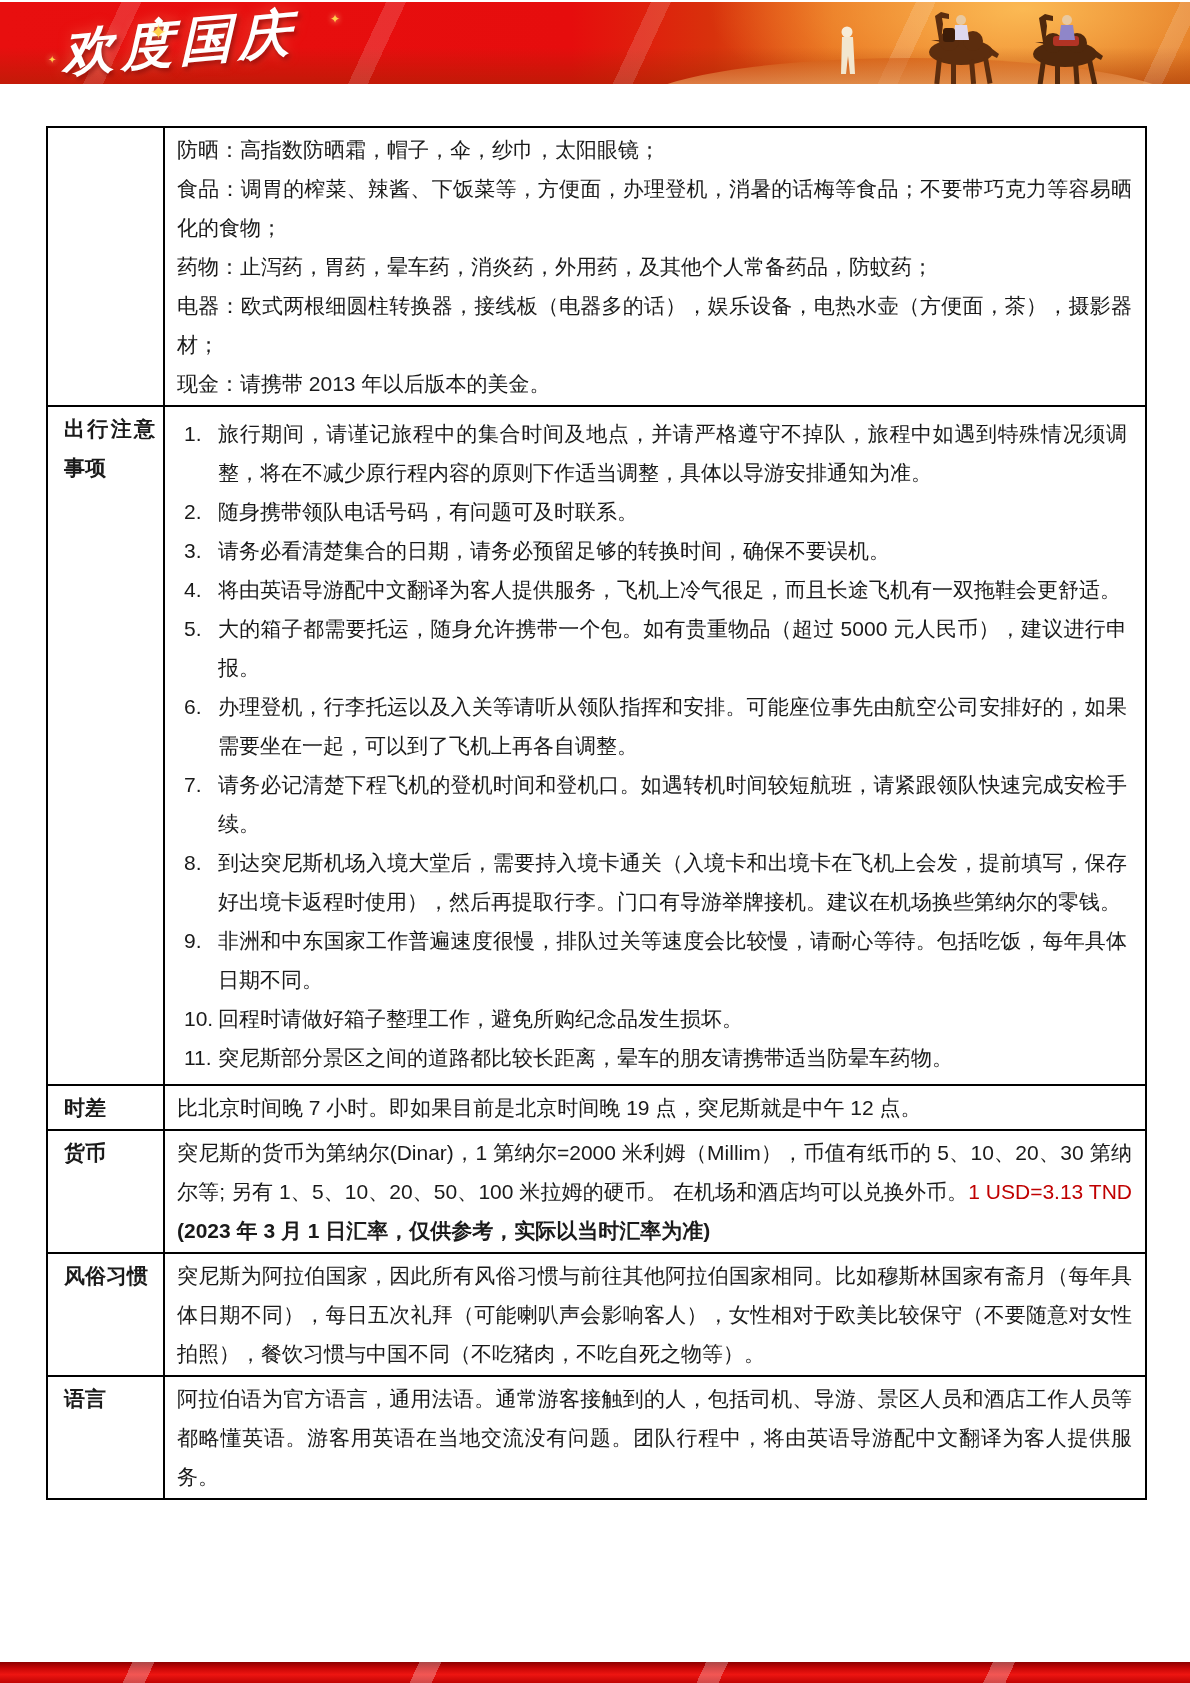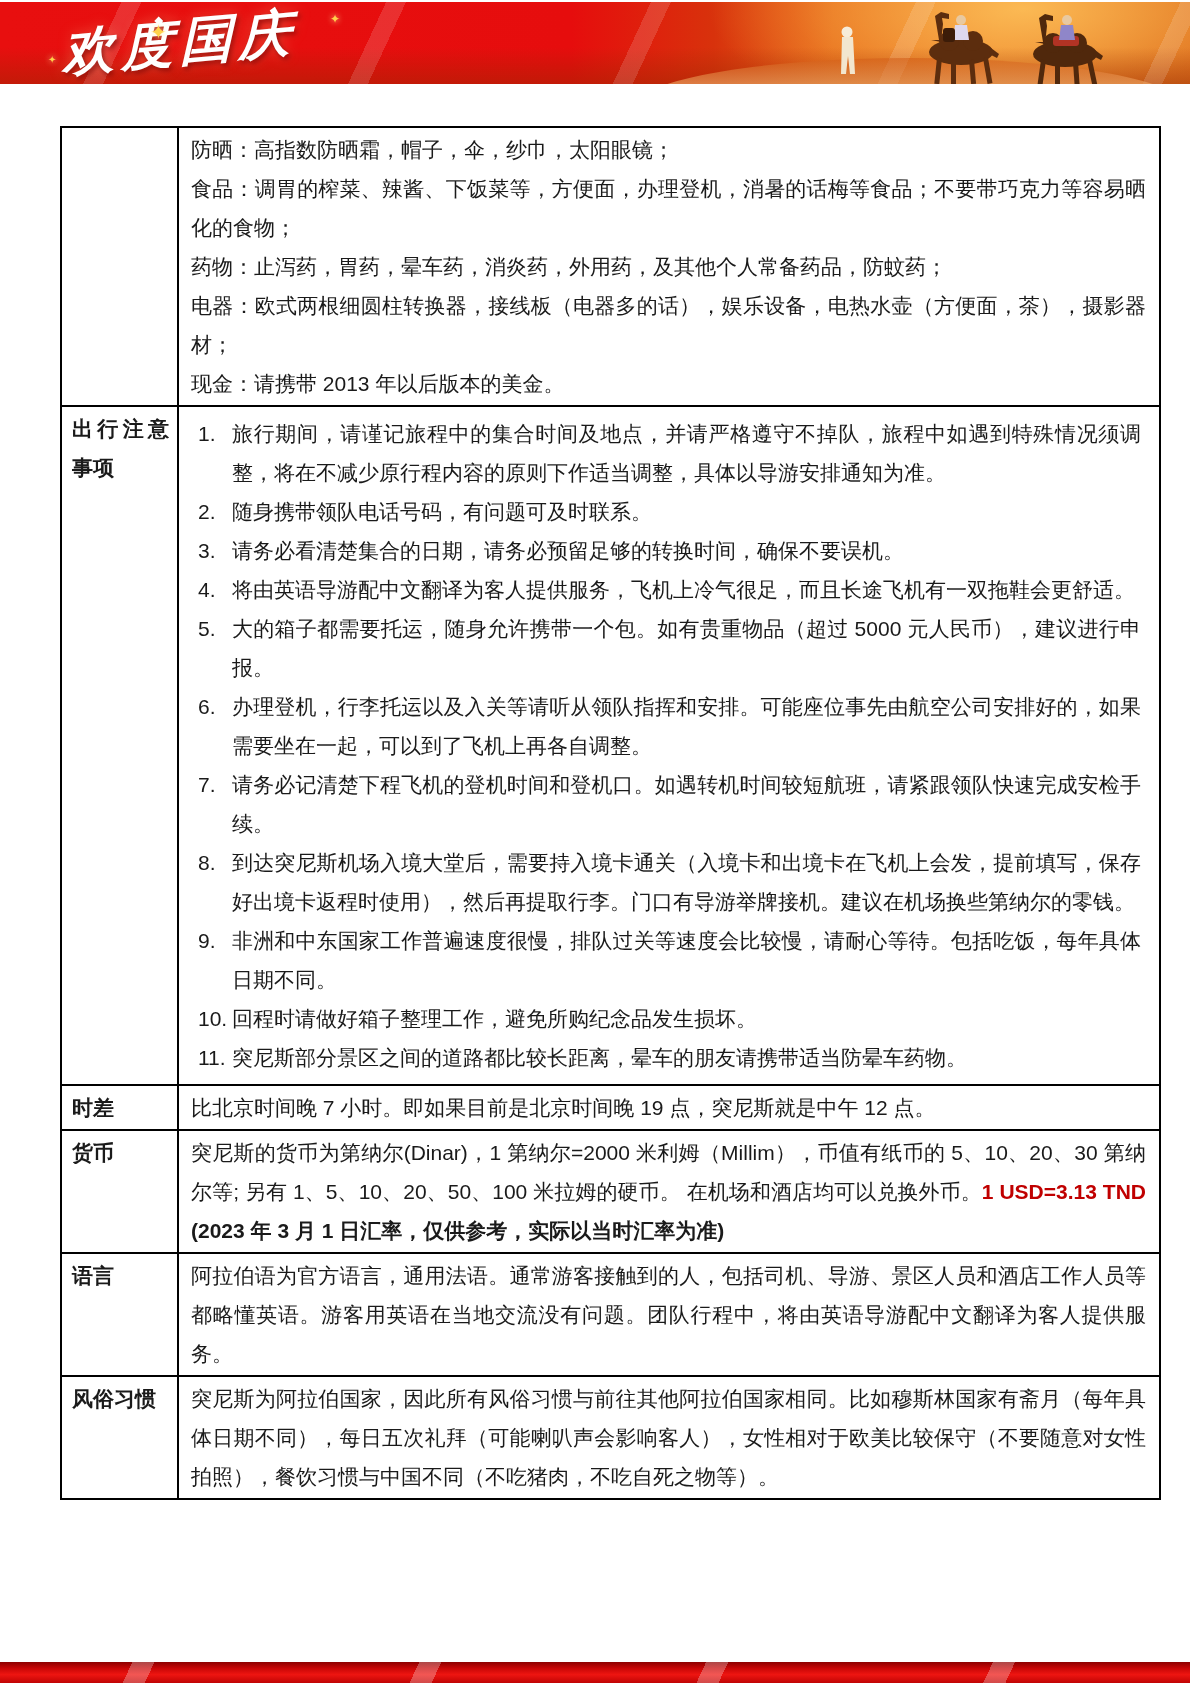--- a/index.html
+++ b/index.html
@@ -54,44 +54,44 @@
     background:
       repeating-linear-gradient(115deg,
         rgba(255,255,255,0) 0 120px,
         rgba(255,255,255,.28) 120px 140px,
         rgba(255,255,255,0) 140px 260px),
       linear-gradient(to bottom,#8d0000 0%, #c80606 30%, #ee1511 60%, #c00404 100%);
   }
 
   
   .doc-table{
-    position:absolute;left:60px;top:126px;width:1101px;
+    position:absolute;left:46px;top:126px;width:1101px;
     border-collapse:collapse;table-layout:fixed;
   }
   .doc-table td{
     border:2px solid #000;
     vertical-align:top;
     padding:2px 13px 2px 12px;
     font-size:21px;line-height:39px;
   }
   .doc-table td.label{
     width:117px;
     font-weight:bold;
-    padding:2px 8px 2px 10px;
+    padding:2px 8px 2px 16px;
     text-align:justify;
   }
   .para{margin:0;text-align:justify;}
   ol.notes{margin:5px;padding:0;list-style:none;counter-reset:n;}
   ol.notes li{position:relative;padding-left:36px;text-align:justify;}
   ol.notes li::before{
     counter-increment:n;
     content:counter(n) ".";
     position:absolute;left:2px;top:0;
   }
-  .hl-red{color:#c00000;font-weight:bold;}
+  .hl-red{color:#c00000;font-weight:normal;}
   .note-bold{font-weight:bold;}
 </style>
 </head>
 <body>
 
 <div id="page">
 
   <div class="banner">
     <div class="streaks"></div>
     <div class="dune"></div>
@@ -186,30 +186,30 @@
     </tr>
 
     <tr>
       <td class="label">货币</td>
       <td>
         <p class="para"><span>突尼斯的货币为第纳尔(Dinar)，1 第纳尔=2000 米利姆（Millim），币值有纸币的 5、10、20、30 第纳尔等; 另有 1、5、10、20、50、100 米拉姆的硬币。 在机场和酒店均可以兑换外币。</span><span class="hl-red">1 USD=3.13 TND</span><span class="note-bold"> (2023 年 3 月 1 日汇率，仅供参考，实际以当时汇率为准)</span></p>
       </td>
     </tr>
 
     <tr>
+      <td class="label">风俗习惯</td>
+      <td>
+        <p class="para">突尼斯为阿拉伯国家，因此所有风俗习惯与前往其他阿拉伯国家相同。比如穆斯林国家有斋月（每年具体日期不同），每日五次礼拜（可能喇叭声会影响客人），女性相对于欧美比较保守（不要随意对女性拍照），餐饮习惯与中国不同（不吃猪肉，不吃自死之物等）。</p>
+      </td>
+    </tr>
+
+    <tr>
       <td class="label">语言</td>
       <td>
         <p class="para">阿拉伯语为官方语言，通用法语。通常游客接触到的人，包括司机、导游、景区人员和酒店工作人员等都略懂英语。游客用英语在当地交流没有问题。团队行程中，将由英语导游配中文翻译为客人提供服务。</p>
-      </td>
-    </tr>
-
-    <tr>
-      <td class="label">风俗习惯</td>
-      <td>
-        <p class="para">突尼斯为阿拉伯国家，因此所有风俗习惯与前往其他阿拉伯国家相同。比如穆斯林国家有斋月（每年具体日期不同），每日五次礼拜（可能喇叭声会影响客人），女性相对于欧美比较保守（不要随意对女性拍照），餐饮习惯与中国不同（不吃猪肉，不吃自死之物等）。</p>
       </td>
     </tr>
   </tbody>
     </table>
 
   <div class="bottom-bar"></div>
 
 </div>
 
 </body></html>

